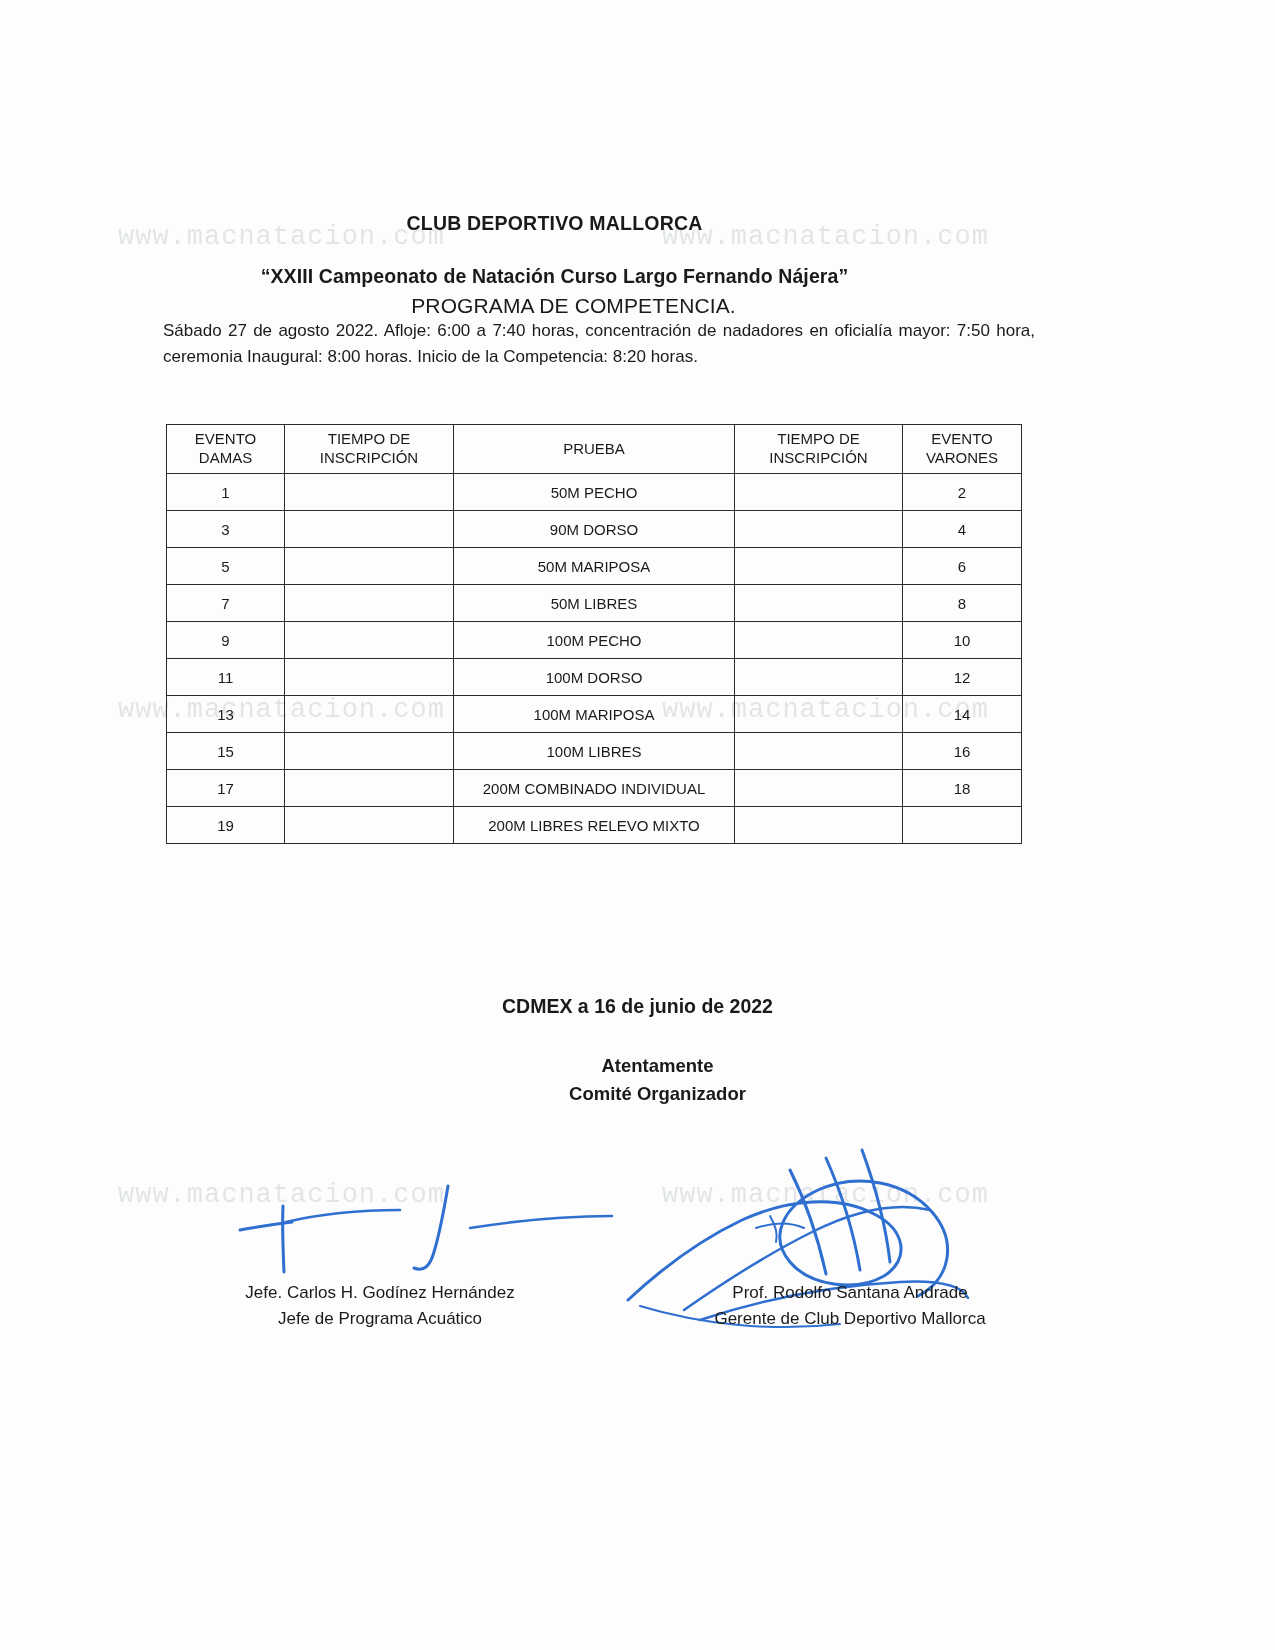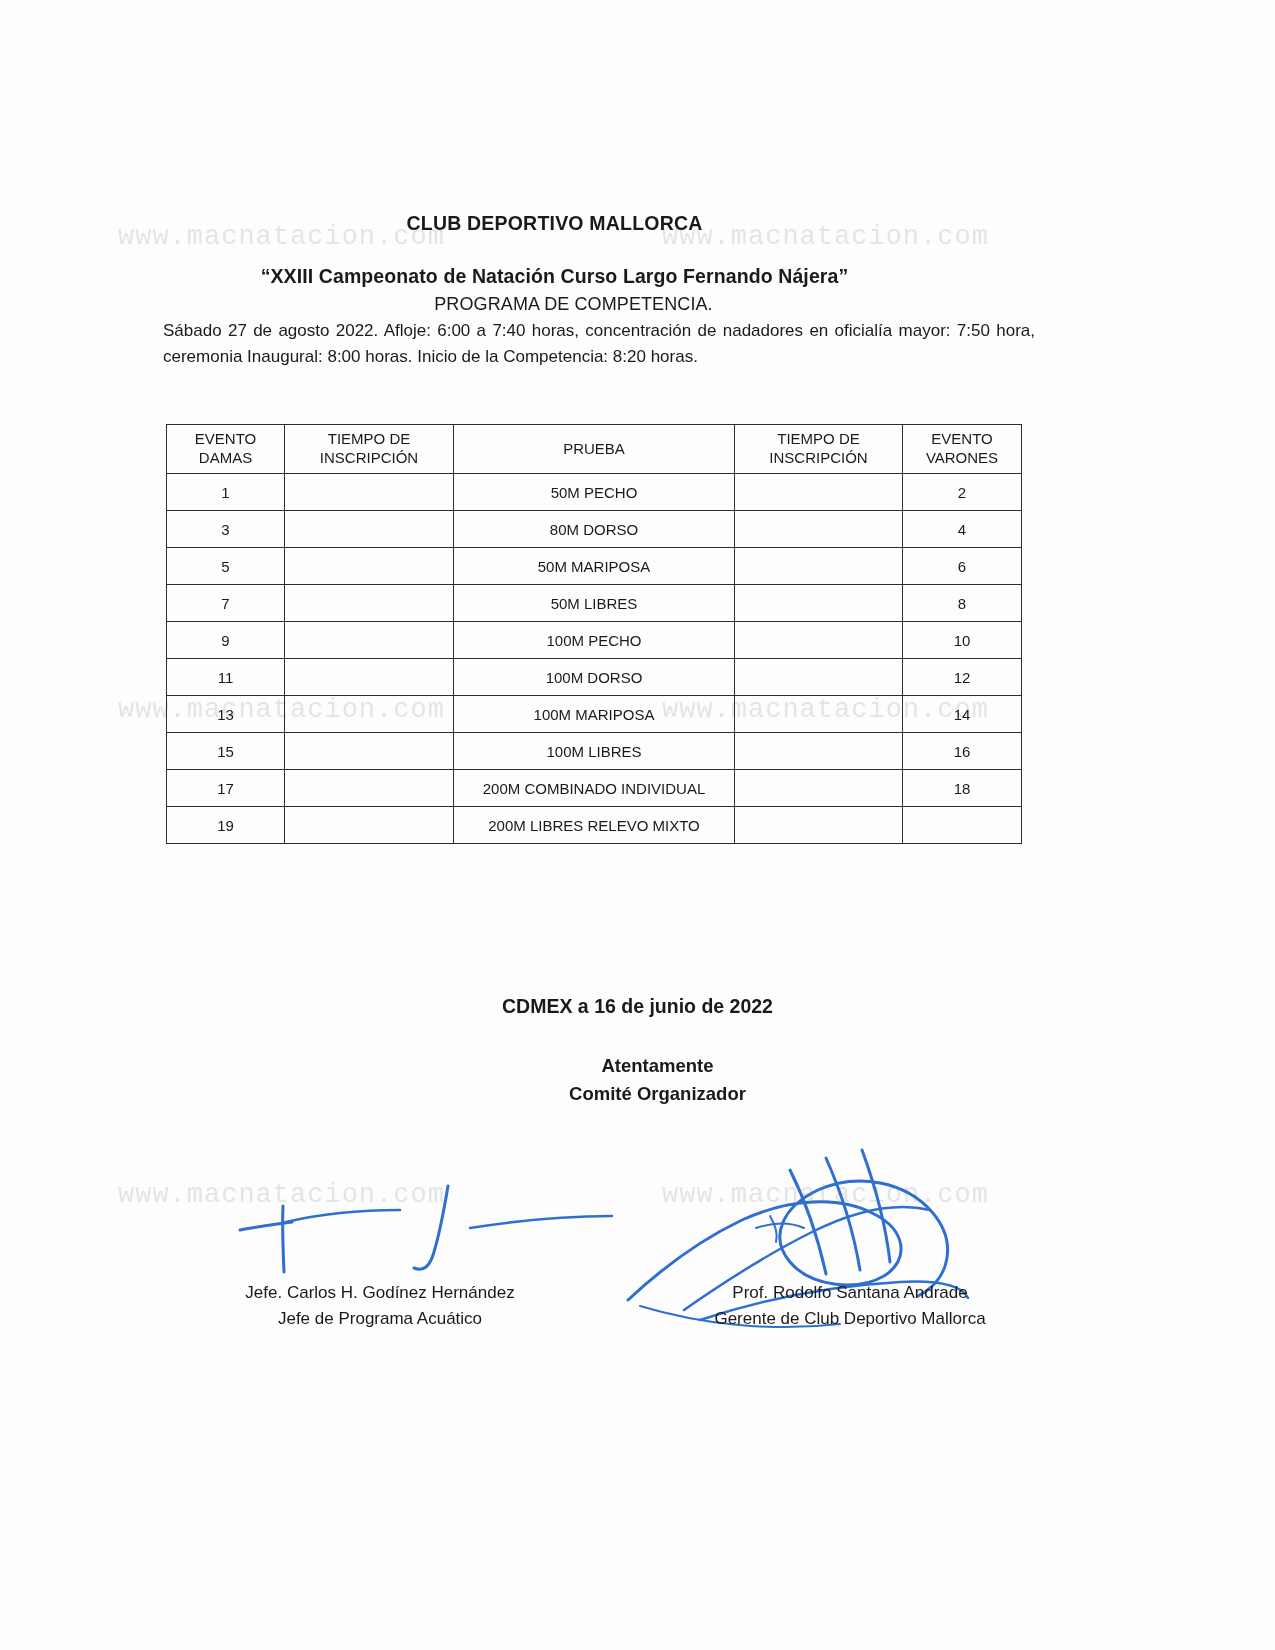--- a/index.html
+++ b/index.html
@@ -57,21 +57,21 @@
     margin-bottom: 6px;
   }
   .header .champ {
     font-size: 19.5px;
     font-weight: bold;
     letter-spacing: .1px;
     margin-bottom: 6px;
     margin-top: 30px;
   }
   .header .subtitle {
-    font-size: 18px;
+    font-size: 21px;
     font-weight: normal;
     letter-spacing: .1px;
     padding-left: 38px;
   }
 
   
   .intro {
     position: absolute;
     left: 163px;
     top: 318px;
@@ -212,21 +212,21 @@
         <tr>
           <td>1</td>
           <td></td>
           <td>50M PECHO</td>
           <td></td>
           <td>2</td>
         </tr>
         <tr>
           <td>3</td>
           <td></td>
-          <td>80M DORSO</td>
+          <td>90M DORSO</td>
           <td></td>
           <td>4</td>
         </tr>
         <tr>
           <td>5</td>
           <td></td>
           <td>50M MARIPOSA</td>
           <td></td>
           <td>6</td>
         </tr>

